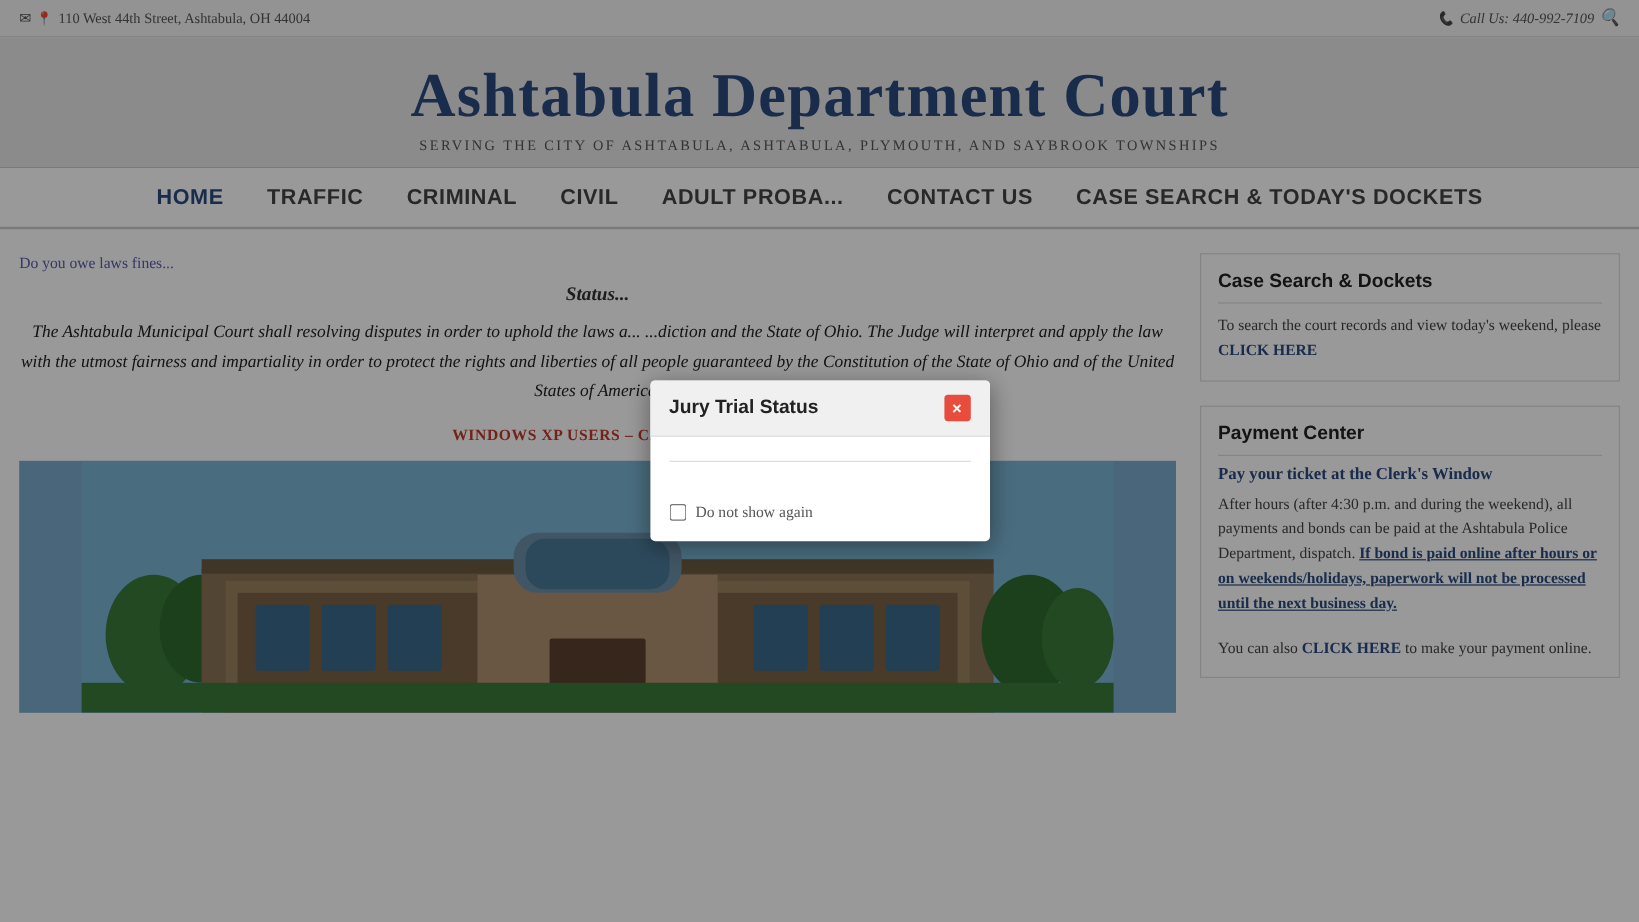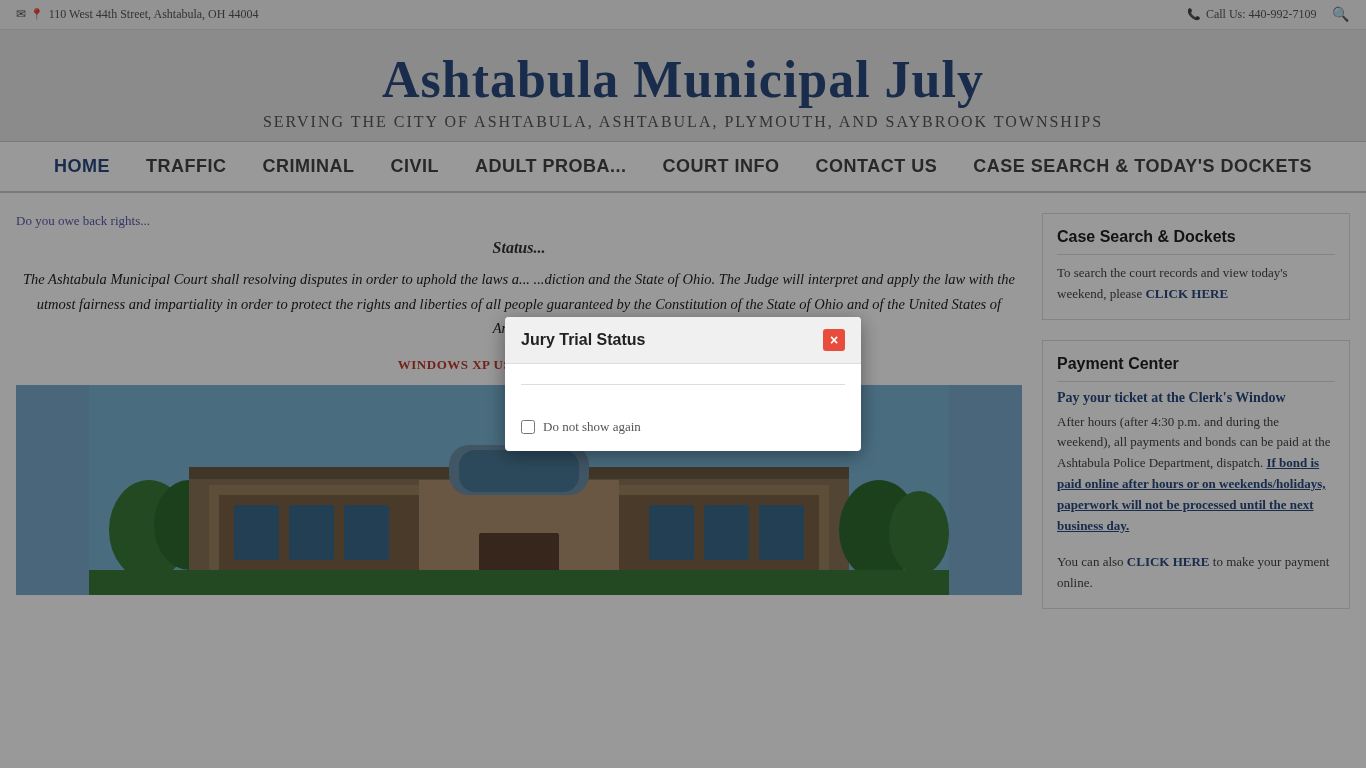--- a/index.html
+++ b/index.html
@@ -10,41 +10,41 @@
       background: #f5f5f5;
       border-bottom: 1px solid #ddd;
       padding: 6px 16px;
       display: flex;
       justify-content: space-between;
       align-items: center;
       font-size: 12px;
       color: #555;
     }
     .top-bar-left { display: flex; align-items: center; }
-    .top-bar-right { display: flex; align-items: center; gap: 16px; }
+    .top-bar-right { display: flex; align-items: center; gap: 4px; font-style: italic; }
     .icon-envelope::before { content: "✉"; margin-right: 4px; }
     .icon-pin::before { content: "📍"; font-size: 11px; margin-right: 2px; }
     .icon-phone::before { content: "📞"; font-size: 11px; margin-right: 2px; }
     .icon-search { cursor: pointer; font-size: 14px; color: #555; }
 
     
     .site-header {
       background: #e8e8e8;
       text-align: center;
       padding: 20px 0 10px 0;
     }
     .site-title {
       font-size: 52px;
       color: #2a4a7f;
       font-family: Georgia, serif;
       font-weight: bold;
       letter-spacing: 1px;
     }
     .site-subtitle {
-      font-size: 16px;
+      font-size: 12px;
       color: #555;
       letter-spacing: 2px;
       margin-top: 4px;
     }
 
     
     .main-nav {
       background: #fff;
       border-top: 1px solid #ccc;
       border-bottom: 2px solid #ccc;
@@ -72,21 +72,21 @@
       max-width: 1366px;
       margin: 0 auto;
       padding: 20px 16px;
       gap: 20px;
     }
     .main-content {
       flex: 1;
       min-width: 0;
     }
     .sidebar {
-      width: 308px;
+      width: 350px;
       flex-shrink: 0;
     }
 
     
     .back-fines-link {
       color: #5a5aad;
       text-decoration: none;
       font-size: 13px;
       margin-bottom: 10px;
       display: block;
@@ -158,21 +158,21 @@
       position: fixed;
       top: 0; left: 0; right: 0; bottom: 0;
       background: rgba(0,0,0,0.4);
       display: flex;
       align-items: center;
       justify-content: center;
       z-index: 1000;
     }
     .modal {
       background: #fff;
-      width: 356px;
+      width: 283px;
       border-radius: 4px;
       box-shadow: 0 4px 20px rgba(0,0,0,0.4);
       overflow: hidden;
       position: relative;
     }
     .modal-header {
       background: #f0f0f0;
       padding: 12px 16px;
       display: flex;
       align-items: center;
@@ -255,38 +255,37 @@
   <div class="top-bar-right">
     <span>
       <span class="icon-phone"></span>
       <span>Call Us: 440-992-7109</span>
     </span>
     <span class="icon-search">🔍</span>
   </div>
 </div>
 
 <div class="site-header">
-  <div class="site-title">Ashtabula Municipal July</div>
+  <div class="site-title">Ashtabula Department Court</div>
   <div class="site-subtitle">SERVING THE CITY OF ASHTABULA, ASHTABULA, PLYMOUTH, AND SAYBROOK TOWNSHIPS</div>
 </div>
 
 <nav class="main-nav">
   <a href="#" class="active">HOME</a>
   <a href="#">TRAFFIC</a>
   <a href="#">CRIMINAL</a>
   <a href="#">CIVIL</a>
   <a href="#">ADULT PROBA...</a>
-  <a href="#">COURT INFO</a>
   <a href="#">CONTACT US</a>
   <a href="#">CASE SEARCH &amp; TODAY'S DOCKETS</a>
 </nav>
 
 <div class="page-wrapper">
   <div class="main-content">
-    <a href="#" class="back-fines-link">Do you owe back rights...</a>
+    <a href="#" class="back-fines-link">Do you owe laws fines...</a>
     <div class="mission-title">Status...</div>
     <p class="mission-text">The Ashtabula Municipal Court shall resolving disputes in order to uphold the laws a... ...diction and the State of Ohio. The Judge will interpret and apply the law with the utmost fairness and impartiality in order to protect the rights and liberties of all people guaranteed by the Constitution of the State of Ohio and of the United States of America.</p>
     <div class="windows-link">
       <a href="#">WINDOWS XP USERS – CLICK HERE</a>
     </div>
 
     <div class="building-container">
       <svg width="100%" height="100%" viewBox="0 0 860 210" xmlns="http://www.w3.org/2000/svg">
 
         <rect width="860" height="210" fill="#7ab5d4"></rect>

